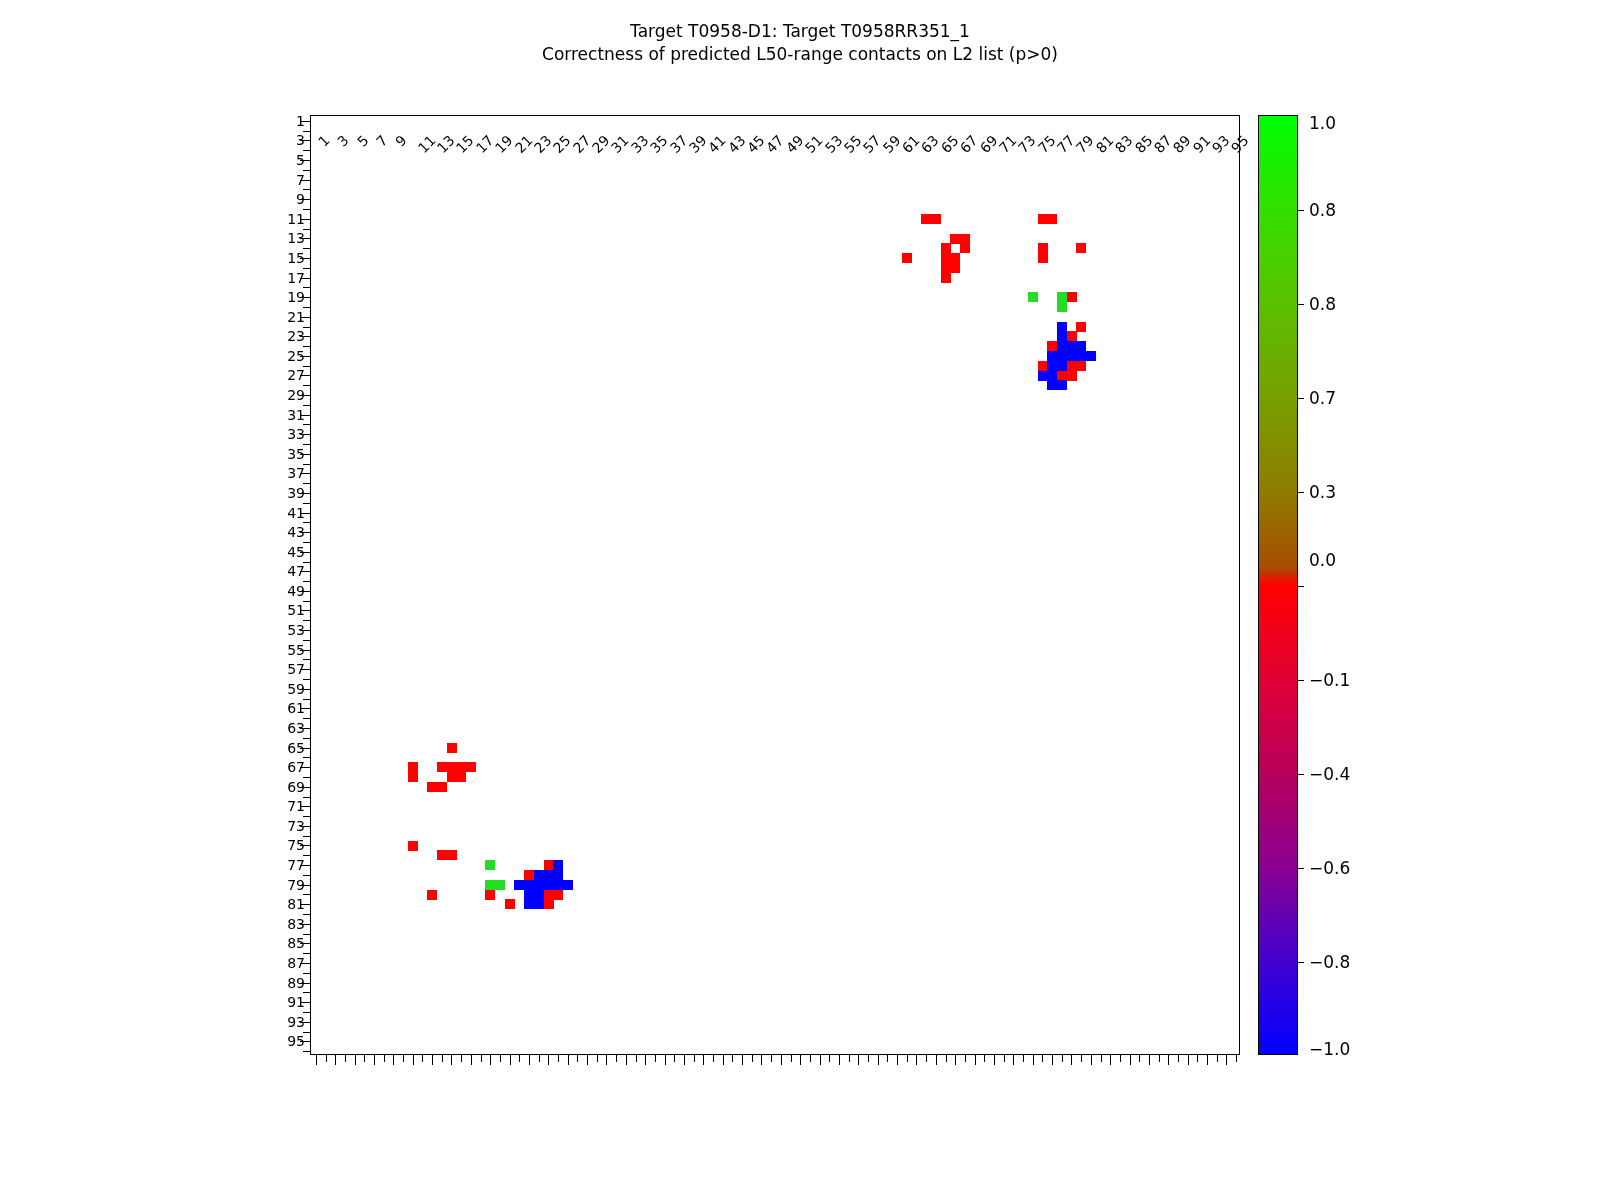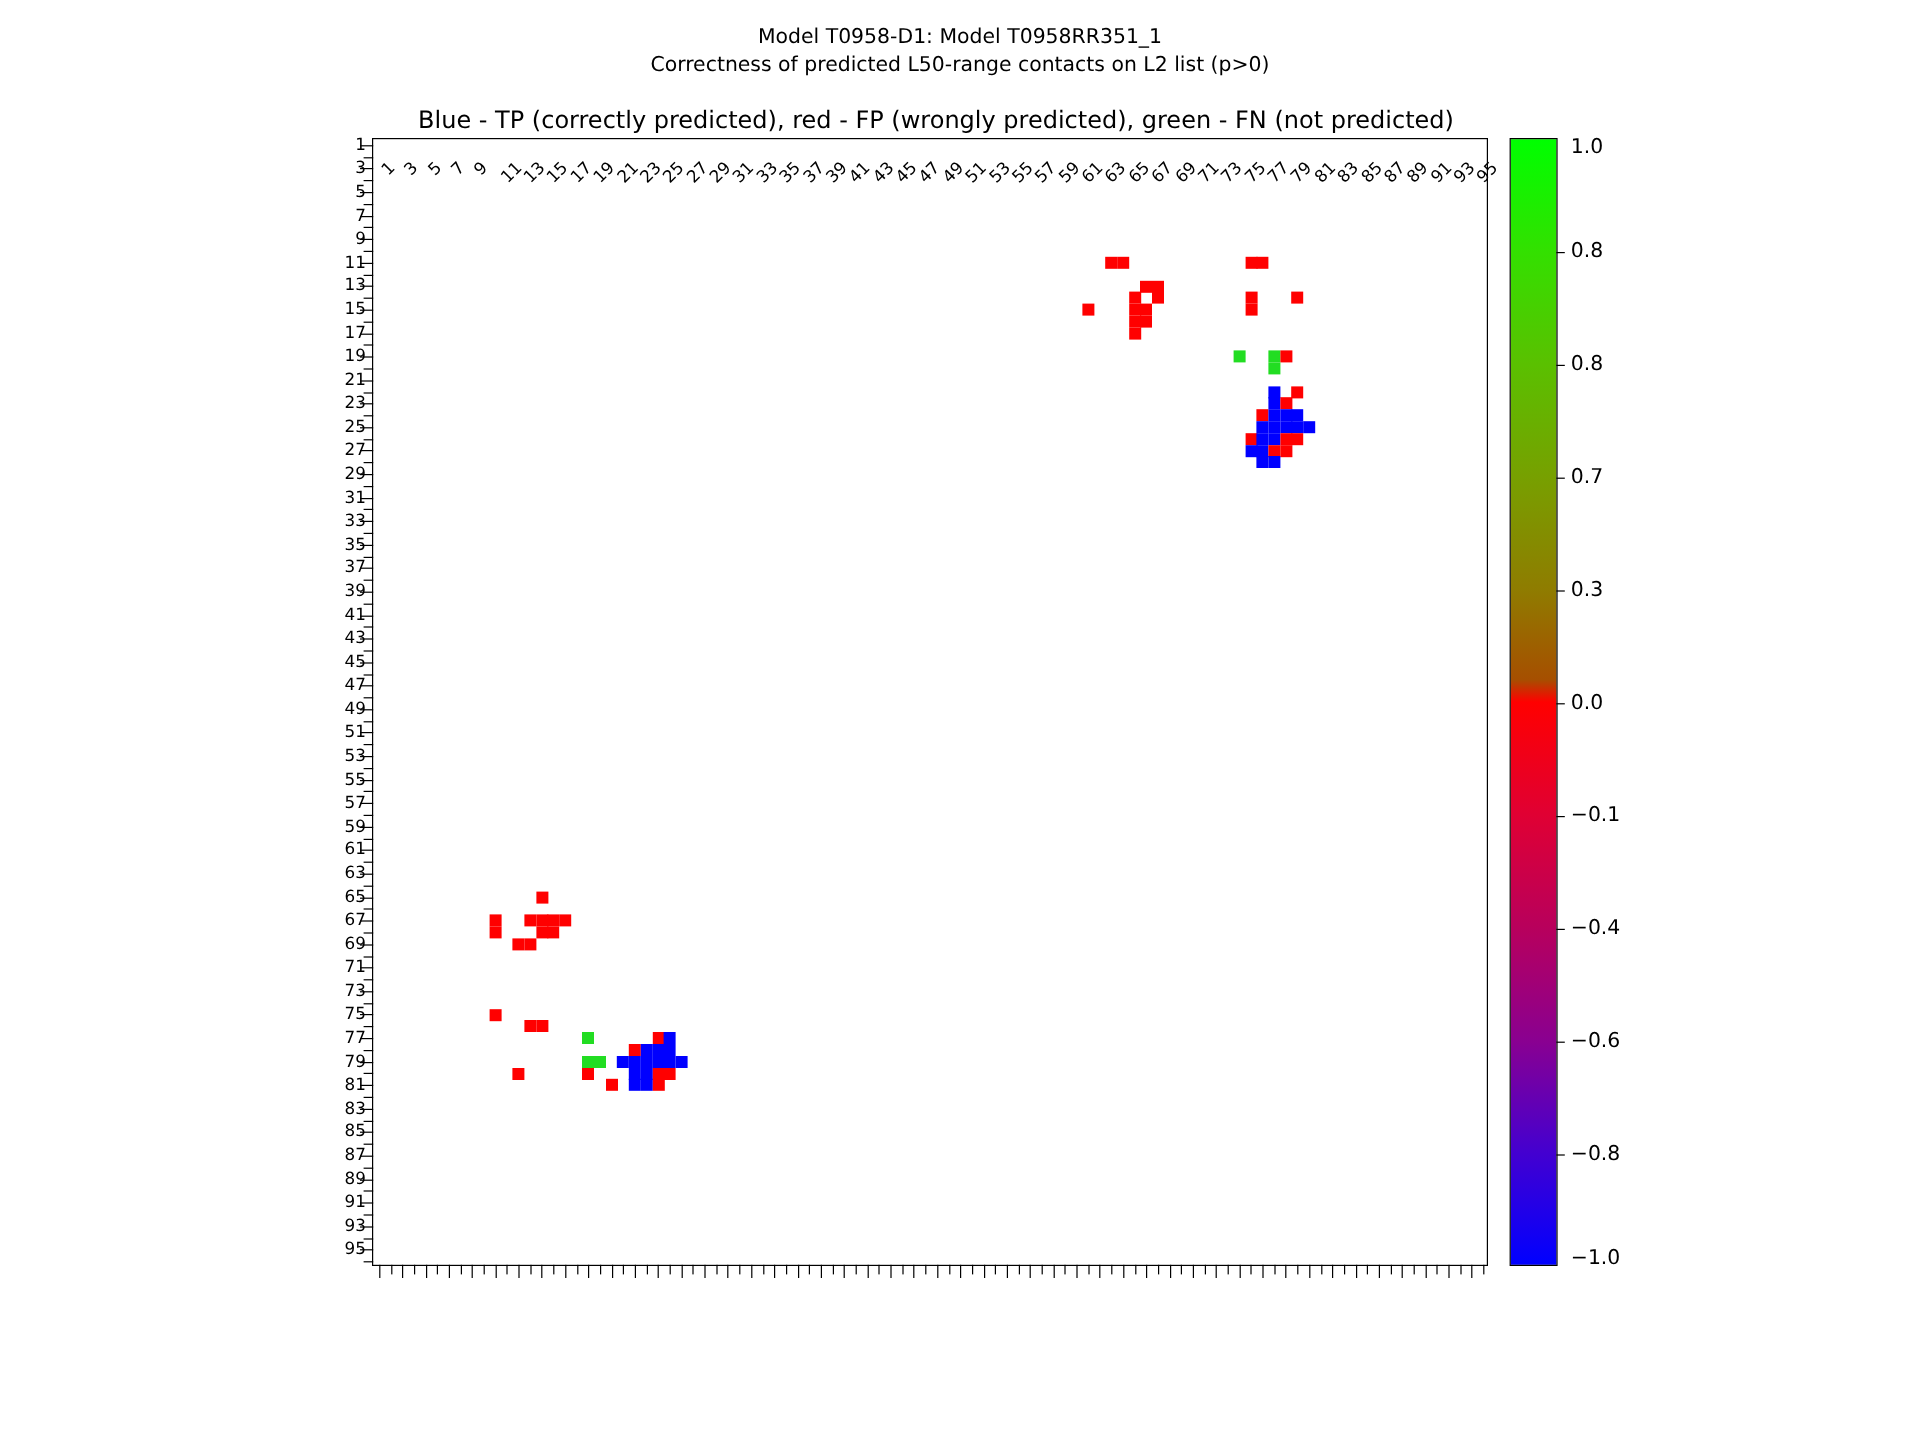--- a/index.html
+++ b/index.html
@@ -39,25 +39,24 @@
   .cbtick{position:absolute;left:100%;width:7px;height:0;border-top:1px solid #000;}
   .cblabel{position:absolute;left:100%;margin-left:12px;font-size:17px;line-height:1;
            transform:translateY(-50%);white-space:nowrap;color:#000;}
 </style>
 </head>
 <body>
 
 <div id="root">
 
   <div class="title-block">
-    <div class="title-line">Model T0958-D1: Model T0958RR351_1</div>
+    <div class="title-line">Target T0958-D1: Target T0958RR351_1</div>
     <div class="title-line">Correctness of predicted L50-range contacts on L2 list (p&gt;0)</div>
   </div>
 
-  <div class="legend-line">Blue - TP (correctly predicted), red - FP (wrongly predicted), green - FN (not predicted)</div>
 
   <div id="plot-frame">
     <div id="cell-layer">
         <div class="cell" style="left: 610.312px; top: 97.9167px; width: 10px; height: 10px; background: rgb(255, 0, 0);"></div>
         <div class="cell" style="left: 620px; top: 97.9167px; width: 10px; height: 10px; background: rgb(255, 0, 0);"></div>
         <div class="cell" style="left: 726.562px; top: 97.9167px; width: 10px; height: 10px; background: rgb(255, 0, 0);"></div>
         <div class="cell" style="left: 736.25px; top: 97.9167px; width: 10px; height: 10px; background: rgb(255, 0, 0);"></div>
         <div class="cell" style="left: 639.375px; top: 117.5px; width: 10px; height: 10px; background: rgb(255, 0, 0);"></div>
         <div class="cell" style="left: 649.062px; top: 117.5px; width: 10px; height: 10px; background: rgb(255, 0, 0);"></div>
         <div class="cell" style="left: 629.688px; top: 127.292px; width: 10px; height: 10px; background: rgb(255, 0, 0);"></div>
@@ -533,21 +532,21 @@
       <div class="cblabel" style="top: 7px;">1.0</div>
       <div class="cbtick" style="top: 94px;"></div>
       <div class="cblabel" style="top: 94px;">0.8</div>
       <div class="cbtick" style="top: 188px;"></div>
       <div class="cblabel" style="top: 188px;">0.8</div>
       <div class="cbtick" style="top: 282px;"></div>
       <div class="cblabel" style="top: 282px;">0.7</div>
       <div class="cbtick" style="top: 376px;"></div>
       <div class="cblabel" style="top: 376px;">0.3</div>
       <div class="cbtick" style="top: 470px;"></div>
-      <div class="cblabel" style="top: 470px;">0.0</div>
+      <div class="cblabel" style="top: 444px;">0.0</div>
       <div class="cbtick" style="top: 564px;"></div>
       <div class="cblabel" style="top: 564px;">−0.1</div>
       <div class="cbtick" style="top: 658px;"></div>
       <div class="cblabel" style="top: 658px;">−0.4</div>
       <div class="cbtick" style="top: 752px;"></div>
       <div class="cblabel" style="top: 752px;">−0.6</div>
       <div class="cbtick" style="top: 846px;"></div>
       <div class="cblabel" style="top: 846px;">−0.8</div>
       <div class="cblabel" style="top: 933px;">−1.0</div>
     </div>

